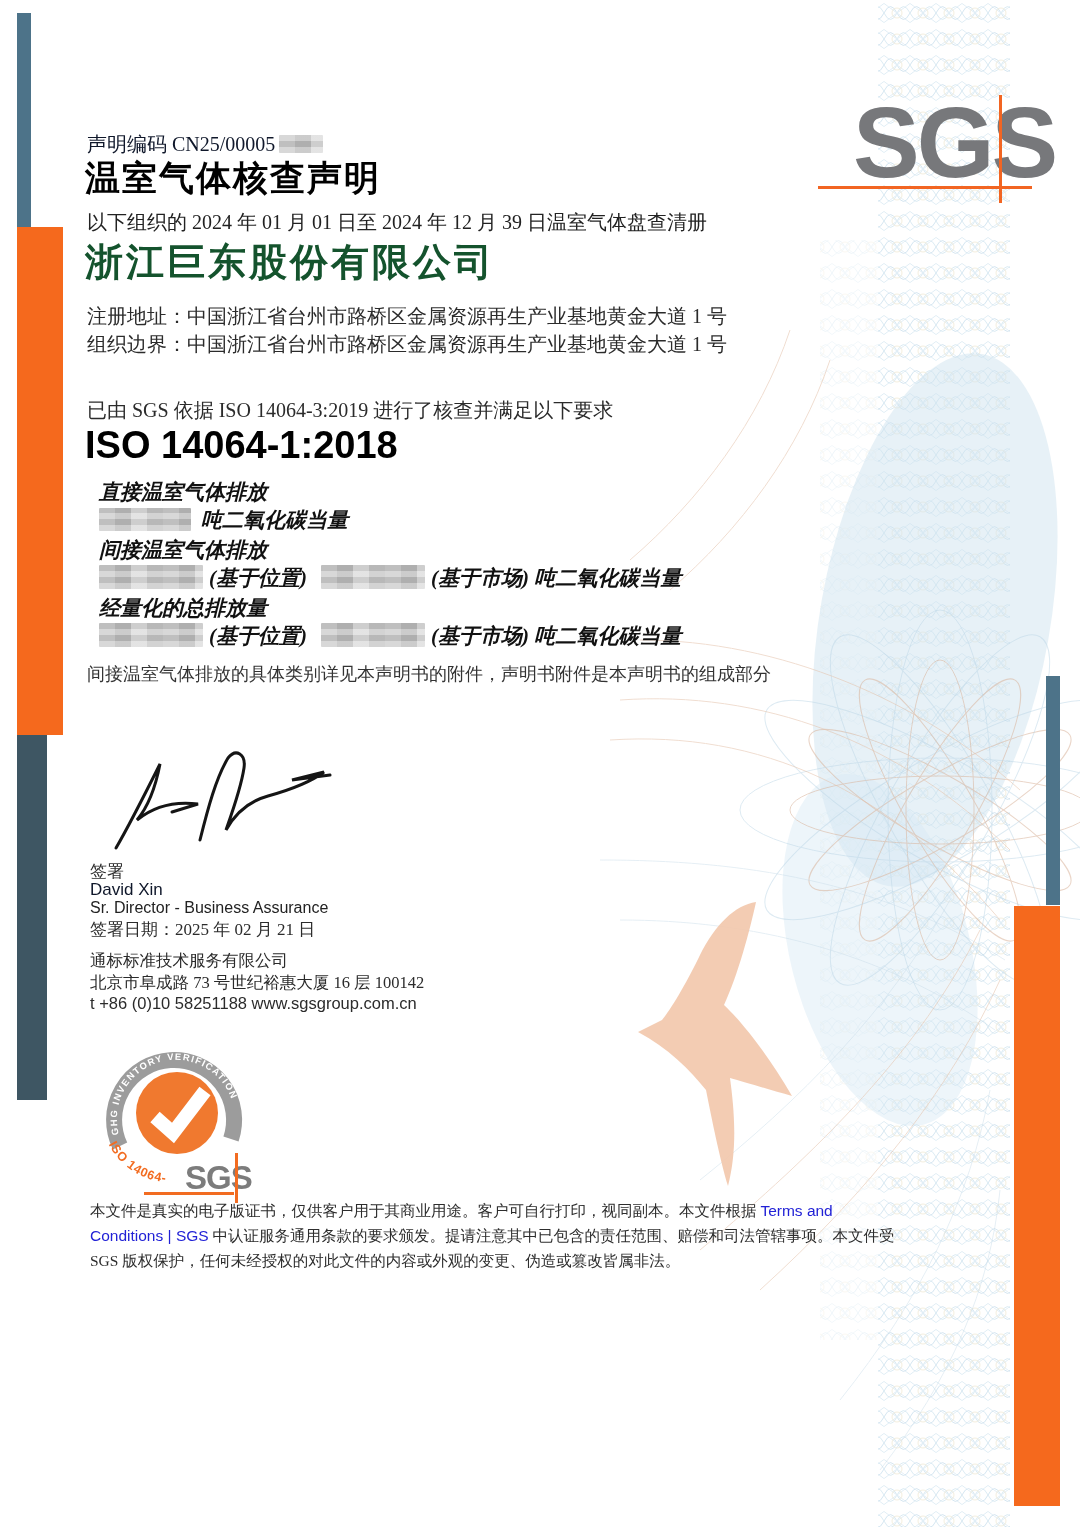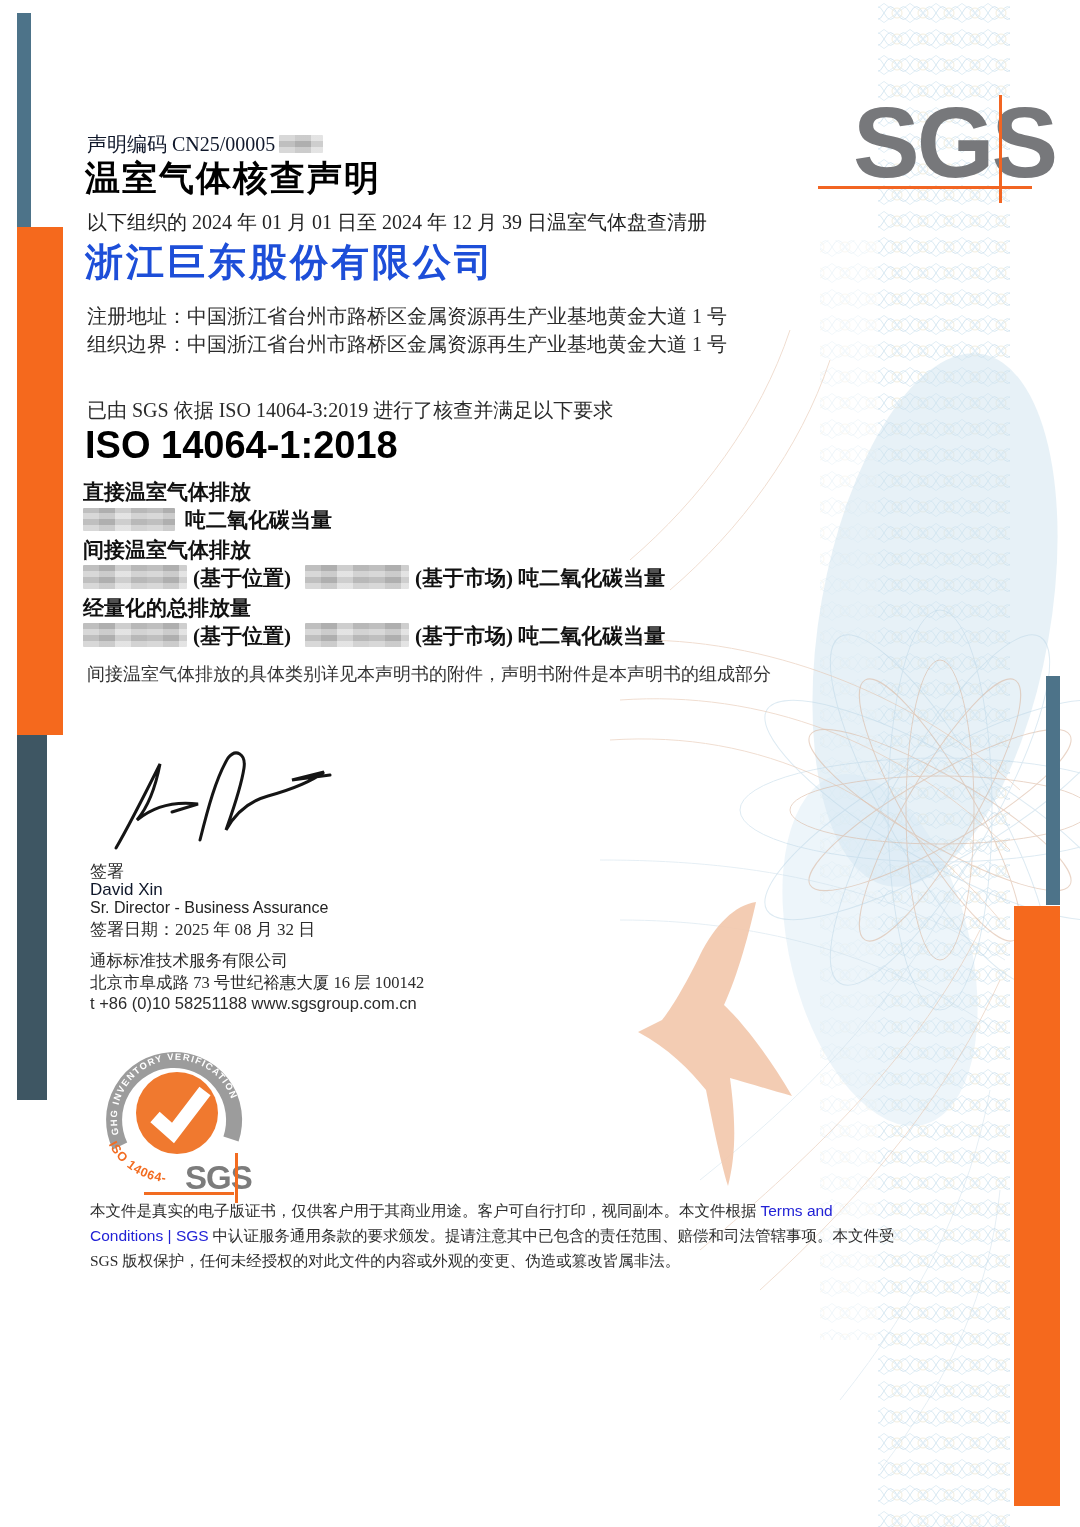--- a/index.html
+++ b/index.html
@@ -15,27 +15,27 @@
   .bar-right-orange{left:1014px;top:906px;width:46px;height:600px;background:#f5691d;}
   
   .logo-sgs{left:853px;top:96px;font-family:"Liberation Sans",sans-serif;font-weight:700;
             font-size:100px;line-height:92px;color:#77787b;letter-spacing:-3px;}
   .logo-hline{left:818px;top:186px;width:214px;height:3px;background:#f26522;}
   .logo-vline{left:999px;top:95px;width:3px;height:108px;background:#f26522;}
   
   .code-line{left:87px;top:131px;font-size:20px;color:#0f172a;}
   .doc-title{left:85px;top:155px;font-size:35px;font-weight:700;color:#000;letter-spacing:2px;}
   .subtitle{left:87px;top:209px;font-size:20px;color:#222;}
-  .company{left:85px;top:237px;font-size:38px;font-weight:700;color:#1d4ed8;letter-spacing:3px;}
+  .company{left:85px;top:237px;font-size:38px;font-weight:700;color:#14532d;letter-spacing:3px;}
   .addr1{left:87px;top:303px;font-size:20px;}
   .addr2{left:87px;top:331px;font-size:20px;}
   .verified-line{left:87px;top:397px;font-size:20px;}
   .iso-std{left:85px;top:424px;font-family:"Liberation Sans",sans-serif;font-size:38px;
            font-weight:700;color:#000;letter-spacing:0px;}
-  .emi{left:83px;font-size:21px;font-weight:700;color:#111;}
+  .emi{left:99px;font-size:21px;font-weight:700;color:#111;font-style:italic;}
   .emi-l1{top:478px;} .emi-v1{top:506px;} .emi-l2{top:536px;} .emi-v2{top:564px;}
   .emi-l3{top:594px;} .emi-v3{top:622px;}
   .note-line{left:87px;top:662px;font-size:18px;color:#333;}
   .sig-label{left:90px;top:860px;font-size:17px;}
   .sig-name{left:90px;top:880px;font-size:17px;font-family:"Liberation Sans",sans-serif;color:#0f172a;}
   .sig-title{left:90px;top:899px;font-size:16px;font-family:"Liberation Sans",sans-serif;color:#222;}
   .sig-date{left:90px;top:918px;font-size:17px;}
   .issuer1{left:90px;top:950px;font-size:16.5px;}
   .issuer2{left:90px;top:972px;font-size:16.5px;}
   .issuer3{left:90px;top:994px;font-size:16.5px;font-family:"Liberation Sans",sans-serif;}
@@ -155,21 +155,21 @@
     <svg class="abs" style="left:100px;top:746px;" width="250" height="112" viewBox="0 0 250 112">
       <g stroke="#151515" stroke-width="3" fill="none" stroke-linecap="round">
         <path d="M 16 102 C 30 78, 46 46, 60 18 C 55 44, 47 62, 37 74 C 53 61, 74 55, 98 58 L 72 66"></path>
         <path d="M 100 94 C 108 62, 116 32, 128 12 C 136 2, 146 8, 144 22 C 141 42, 133 64, 126 84
                  C 136 66, 150 55, 168 50 C 186 45, 208 38, 224 26 L 192 34 L 230 29"></path>
       </g>
     </svg>
     <div class="abs sig-label">签署</div>
     <div class="abs sig-name">David Xin</div>
     <div class="abs sig-title">Sr. Director - Business Assurance</div>
-    <div class="abs sig-date">签署日期：2025 年 08 月 32 日</div>
+    <div class="abs sig-date">签署日期：2025 年 02 月 21 日</div>
 
     <div class="abs issuer1">通标标准技术服务有限公司</div>
     <div class="abs issuer2">北京市阜成路 73 号世纪裕惠大厦 16 层 100142</div>
     <div class="abs issuer3">t +86 (0)10 58251188 www.sgsgroup.com.cn</div>
 
     <svg class="abs" style="left:92px;top:1033px;" width="172" height="178" viewBox="0 0 172 178">
       <defs>
         <path id="archTextPath" d="M 30 110 A 59 59 0 1 1 140 104"></path>
         <path id="isoTextPath" d="M 16 110 A 70 70 0 0 0 72 149"></path>
       </defs>

